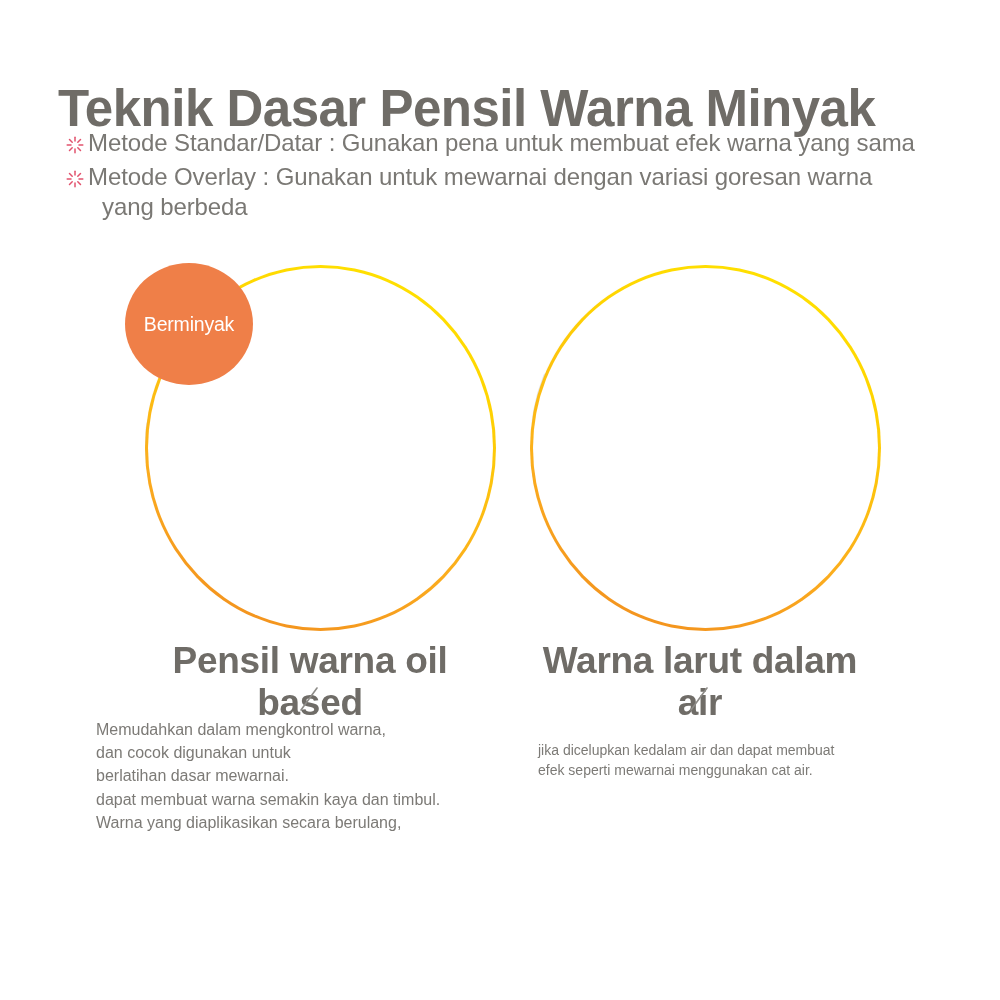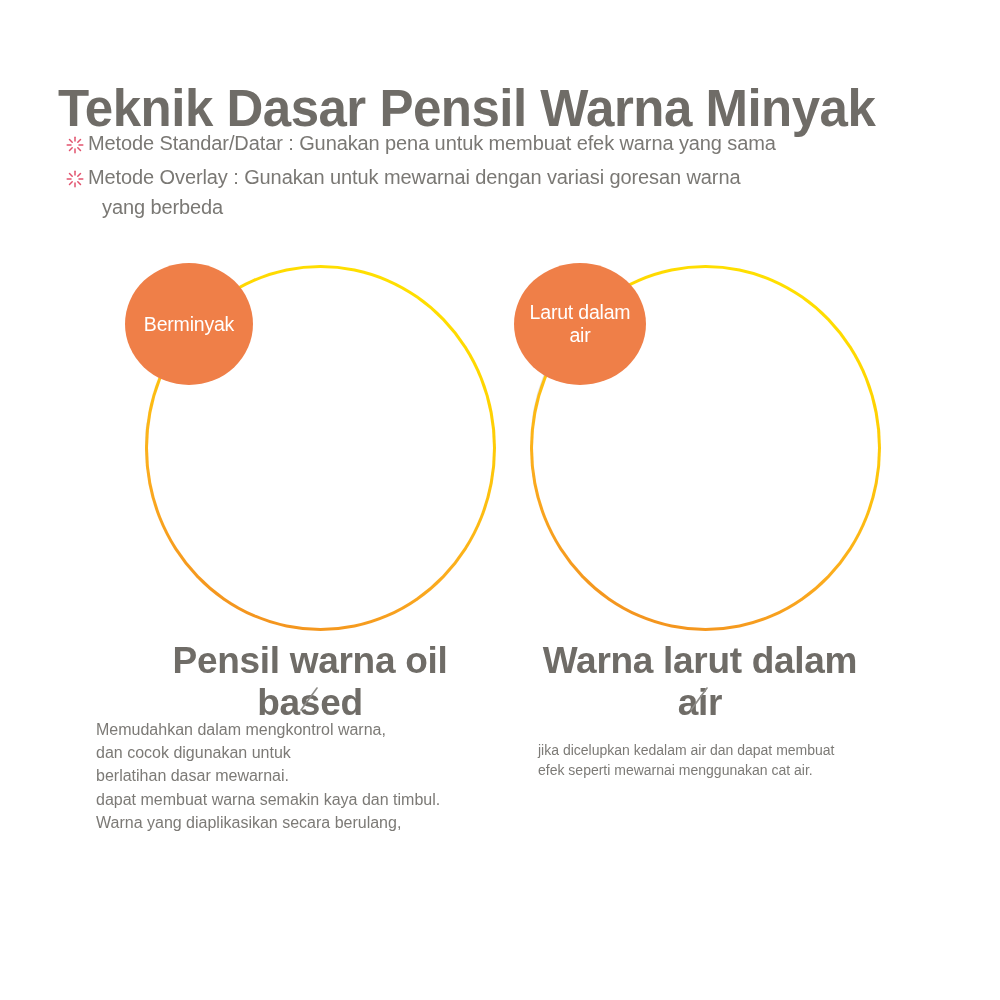--- a/index.html
+++ b/index.html
@@ -46,21 +46,21 @@
     flex: 0 0 auto;
     width: 26px;
     height: 30px;
     display: flex;
     align-items: center;
     justify-content: center;
     margin-top: 2px;
   }
   .bullet-icon svg { display: block; }
   .bullet-text {
-    font-size: 20px;
+    font-size: 24px;
     color: #7a7874;
     line-height: 30px;
     letter-spacing: -0.1px;
   }
   .bullet-text .cont {
     display: block;
     padding-left: 14px;
   }
 
   
@@ -462,23 +462,20 @@
         <path d="M186 200 L196 208 L178 214 Z" fill="#b8352c"></path>
         <g stroke="#8f949a" stroke-width="1" opacity="0.8">
           <line x1="212" y1="158" x2="224" y2="170"></line>
           <line x1="206" y1="164" x2="218" y2="176"></line>
         </g>
       </svg>
     </div>
 
     <div class="photo-ring"></div>
 
-    <div class="badge">
-      <span>Larut dalam air</span>
-    </div>
   </div>
 
 </div>
 
 <div class="caption left">Pensil warna oil based</div>
 <div class="caption right">Warna larut dalam air</div>
 
 <div class="divider-slash left">
   <svg width="26" height="30" viewBox="0 0 26 30" aria-hidden="true">
     <line x1="4" y1="26" x2="20" y2="4" stroke="#8d8b87" stroke-width="1.6" stroke-linecap="round"></line>

